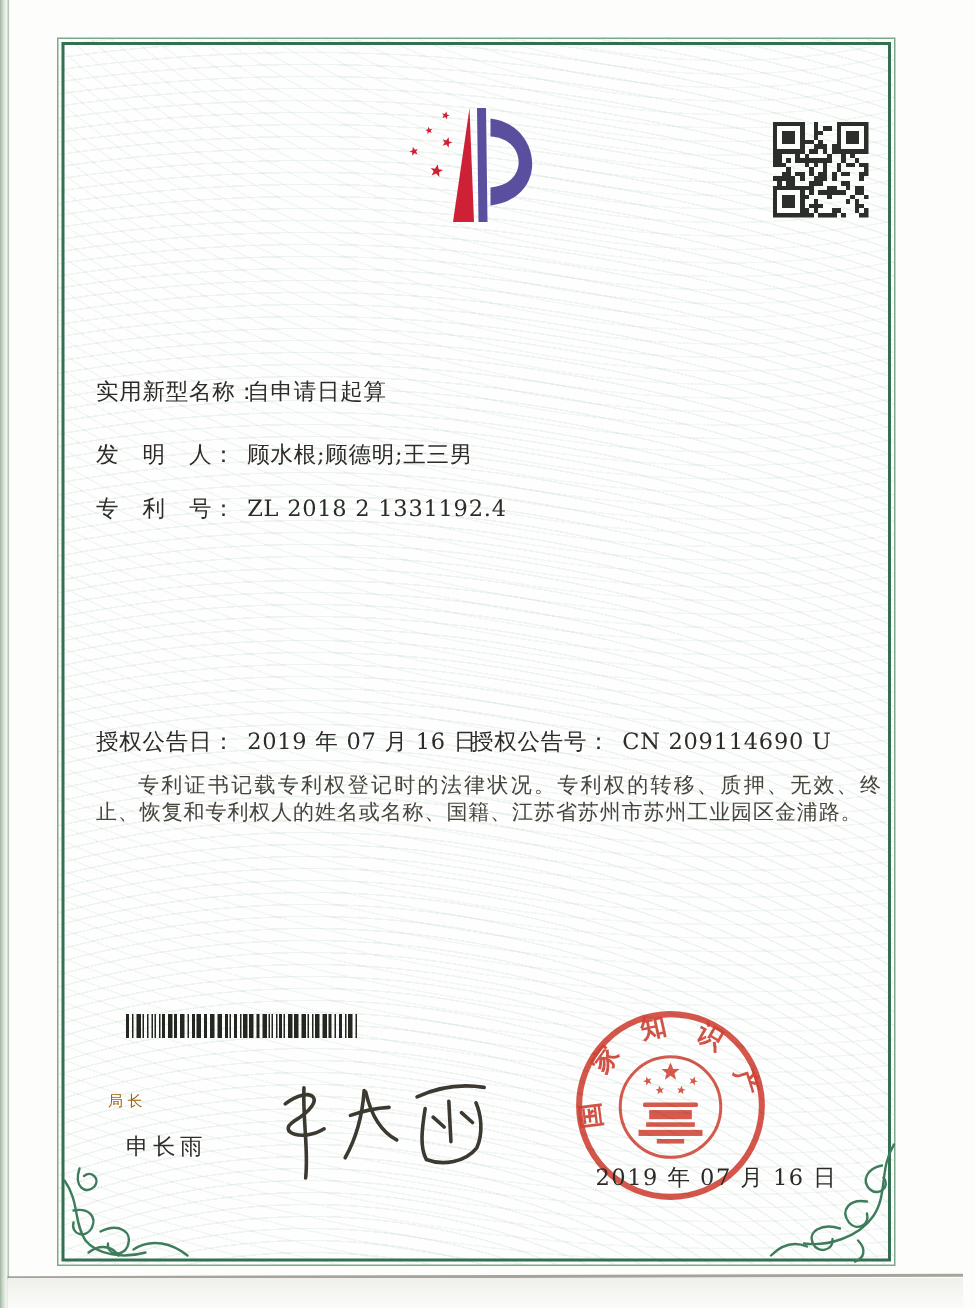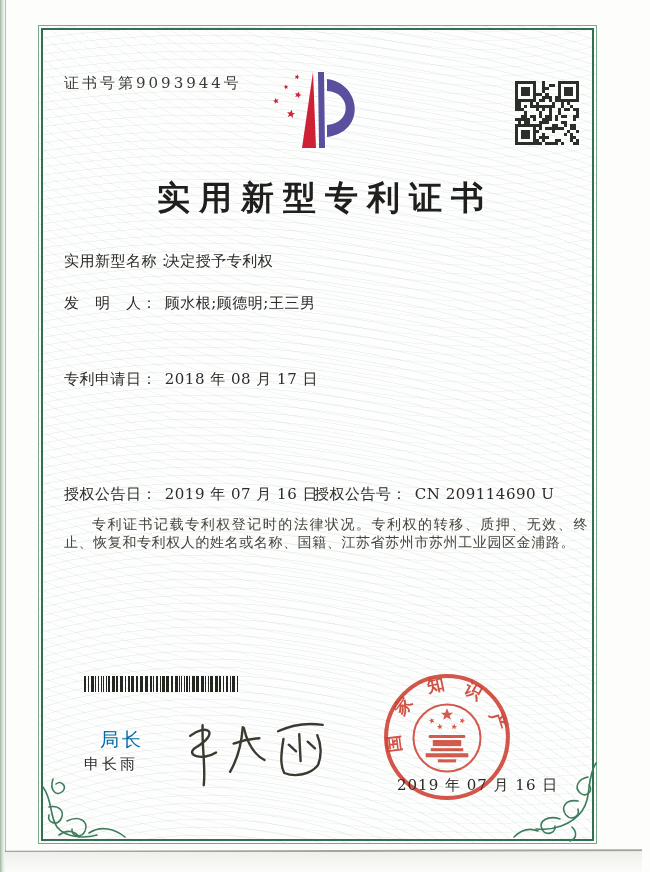--- a/index.html
+++ b/index.html
@@ -46,21 +46,21 @@
   .grant-no-cell{position:absolute; left:250px; white-space:nowrap;}
 
   .paragraphs{
     position:absolute; left:64px; top:516px; width:524px;
     font-size:14px; line-height:17.6px; color:#46453c; letter-spacing:.6px;
   }
   .paragraphs p{margin:0; text-indent:2em; text-align:justify;}
 
   .barcode{position:absolute; left:84px; top:676px; width:158px; height:16px;}
 
-  .director-title{position:absolute; left:100px; top:727px; font-size:19px; letter-spacing:3px; color:#0369a1;}
+  .director-title{position:absolute; left:72px; top:727px; font-size:10px; letter-spacing:3px; color:#a16207;}
   .director-name{position:absolute; left:84px; top:755px; font-size:15px; letter-spacing:3px; color:#2e2d29;text-align:right;}
   .signature{position:absolute; left:182px; top:708px; width:165px; height:84px; transform:rotate(-3deg);}
 
   .seal{position:absolute; left:381px; top:671px; width:132px; height:132px; mix-blend-mode:multiply; opacity:.95;}
   .seal-date{position:absolute; left:397px; top:776px; font-size:15px; letter-spacing:1px; color:#2b2a25;}
 
   .footer-page{position:absolute; left:0; right:14px; top:821px; text-align:center; font-size:13.5px; color:#3a3a34; letter-spacing:1px;}
 
   .flourish-left{position:absolute; left:39px; top:777px; width:88px; height:66px;}
   .flourish-right{position:absolute; left:512px; top:757px; width:88px; height:86px;}
@@ -72,21 +72,20 @@
 
   <div class="frame">
     <div class="frame-inner"></div>
   </div>
 
   <div class="spine"></div>
   <div class="spine-line"></div>
   <div class="bottom-edge"></div>
   <div class="bottom-shade"></div>
 
-  <div class="cert-no">证书号第9093944号</div>
 
   <svg class="logo" viewBox="0 0 118 84">
     <defs>
       <path id="star" d="M0,-5 L1.45,-1.55 L4.75,-1.55 L2.1,0.6 L2.95,4.05 L0,2 L-2.95,4.05 L-2.1,0.6 L-4.75,-1.55 L-1.45,-1.55 Z"></path>
     </defs>
     <g fill="#cf2136">
       <use href="#star" transform="translate(36,7) scale(0.55) rotate(14)"></use>
       <use href="#star" transform="translate(25,17) scale(0.5) rotate(-10)"></use>
       <use href="#star" transform="translate(37,25) scale(0.72) rotate(18)"></use>
       <use href="#star" transform="translate(15,31) scale(0.62) rotate(-14)"></use>
@@ -230,33 +229,32 @@
       <rect x="1" y="1" width="5" height="5" fill="#fff"></rect>
       <rect x="2" y="2" width="3" height="3" fill="#2a2f2a"></rect>
       <rect x="14" y="0" width="7" height="7" fill="#2a2f2a"></rect>
       <rect x="15" y="1" width="5" height="5" fill="#fff"></rect>
       <rect x="16" y="2" width="3" height="3" fill="#2a2f2a"></rect>
       <rect x="0" y="14" width="7" height="7" fill="#2a2f2a"></rect>
       <rect x="1" y="15" width="5" height="5" fill="#fff"></rect>
       <rect x="2" y="16" width="3" height="3" fill="#2a2f2a"></rect>
     </svg>
 
-  <div class="title">实用新型专利证书</div>
 
   <div class="field-row" style="top:252px">
     <span class="flabel">实用新型名称：</span>
-    <span class="fvalue">决定授予专利权</span>
+    <span class="fvalue">自申请日起算</span>
   </div>
   <div class="field-row" style="top:294px">
     <span class="flabel">发　明　人：</span>
     <span class="fvalue">顾水根;顾德明;王三男</span>
   </div>
-  <div class="field-row" style="top:370px">
-    <span class="flabel">专利申请日：</span>
-    <span class="fvalue">2018 年 08 月 17 日</span>
+  <div class="field-row" style="top:330px">
+    <span class="flabel">专　利　号：</span>
+    <span class="fvalue">ZL 2018 2 1331192.4</span>
   </div>
 
   <div class="field-row" style="top:485px">
     <span class="flabel">授权公告日：</span>
     <span class="fvalue">2019 年 07 月 16 日</span>
     <span class="grant-no-cell">
       <span class="flabel">授权公告号：</span>
       <span class="fvalue">CN 209114690 U</span>
     </span>
   </div>

